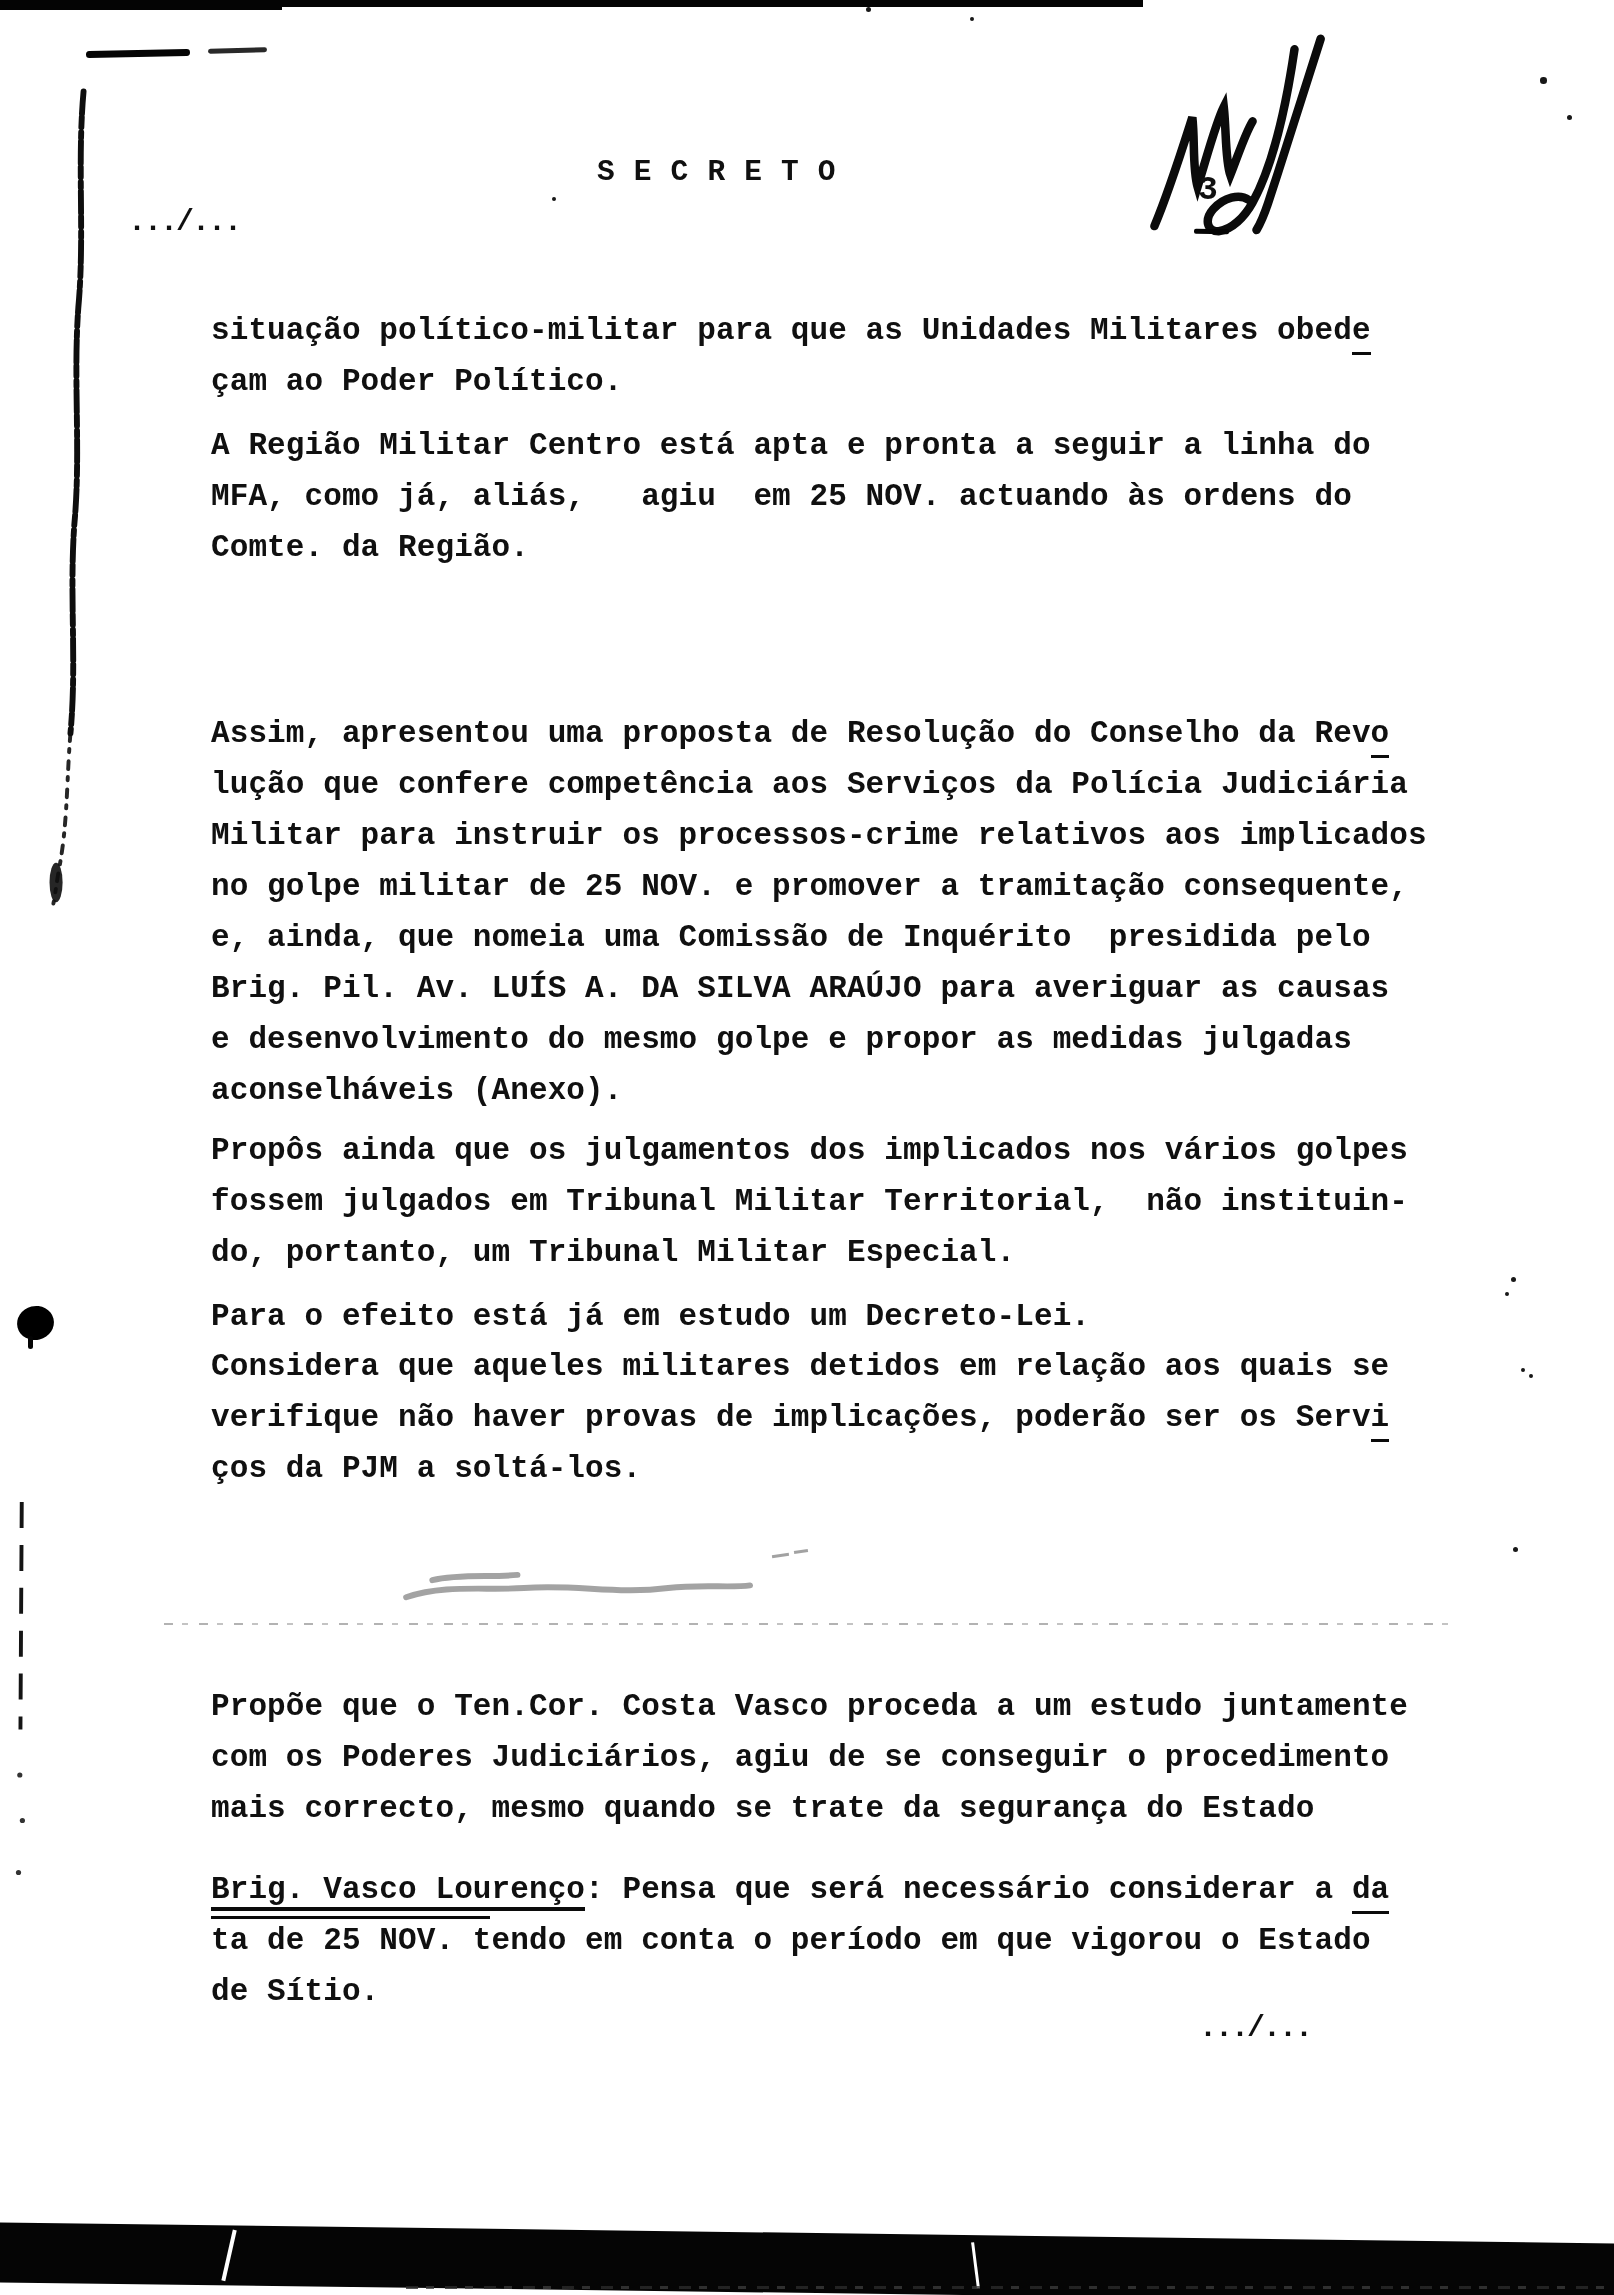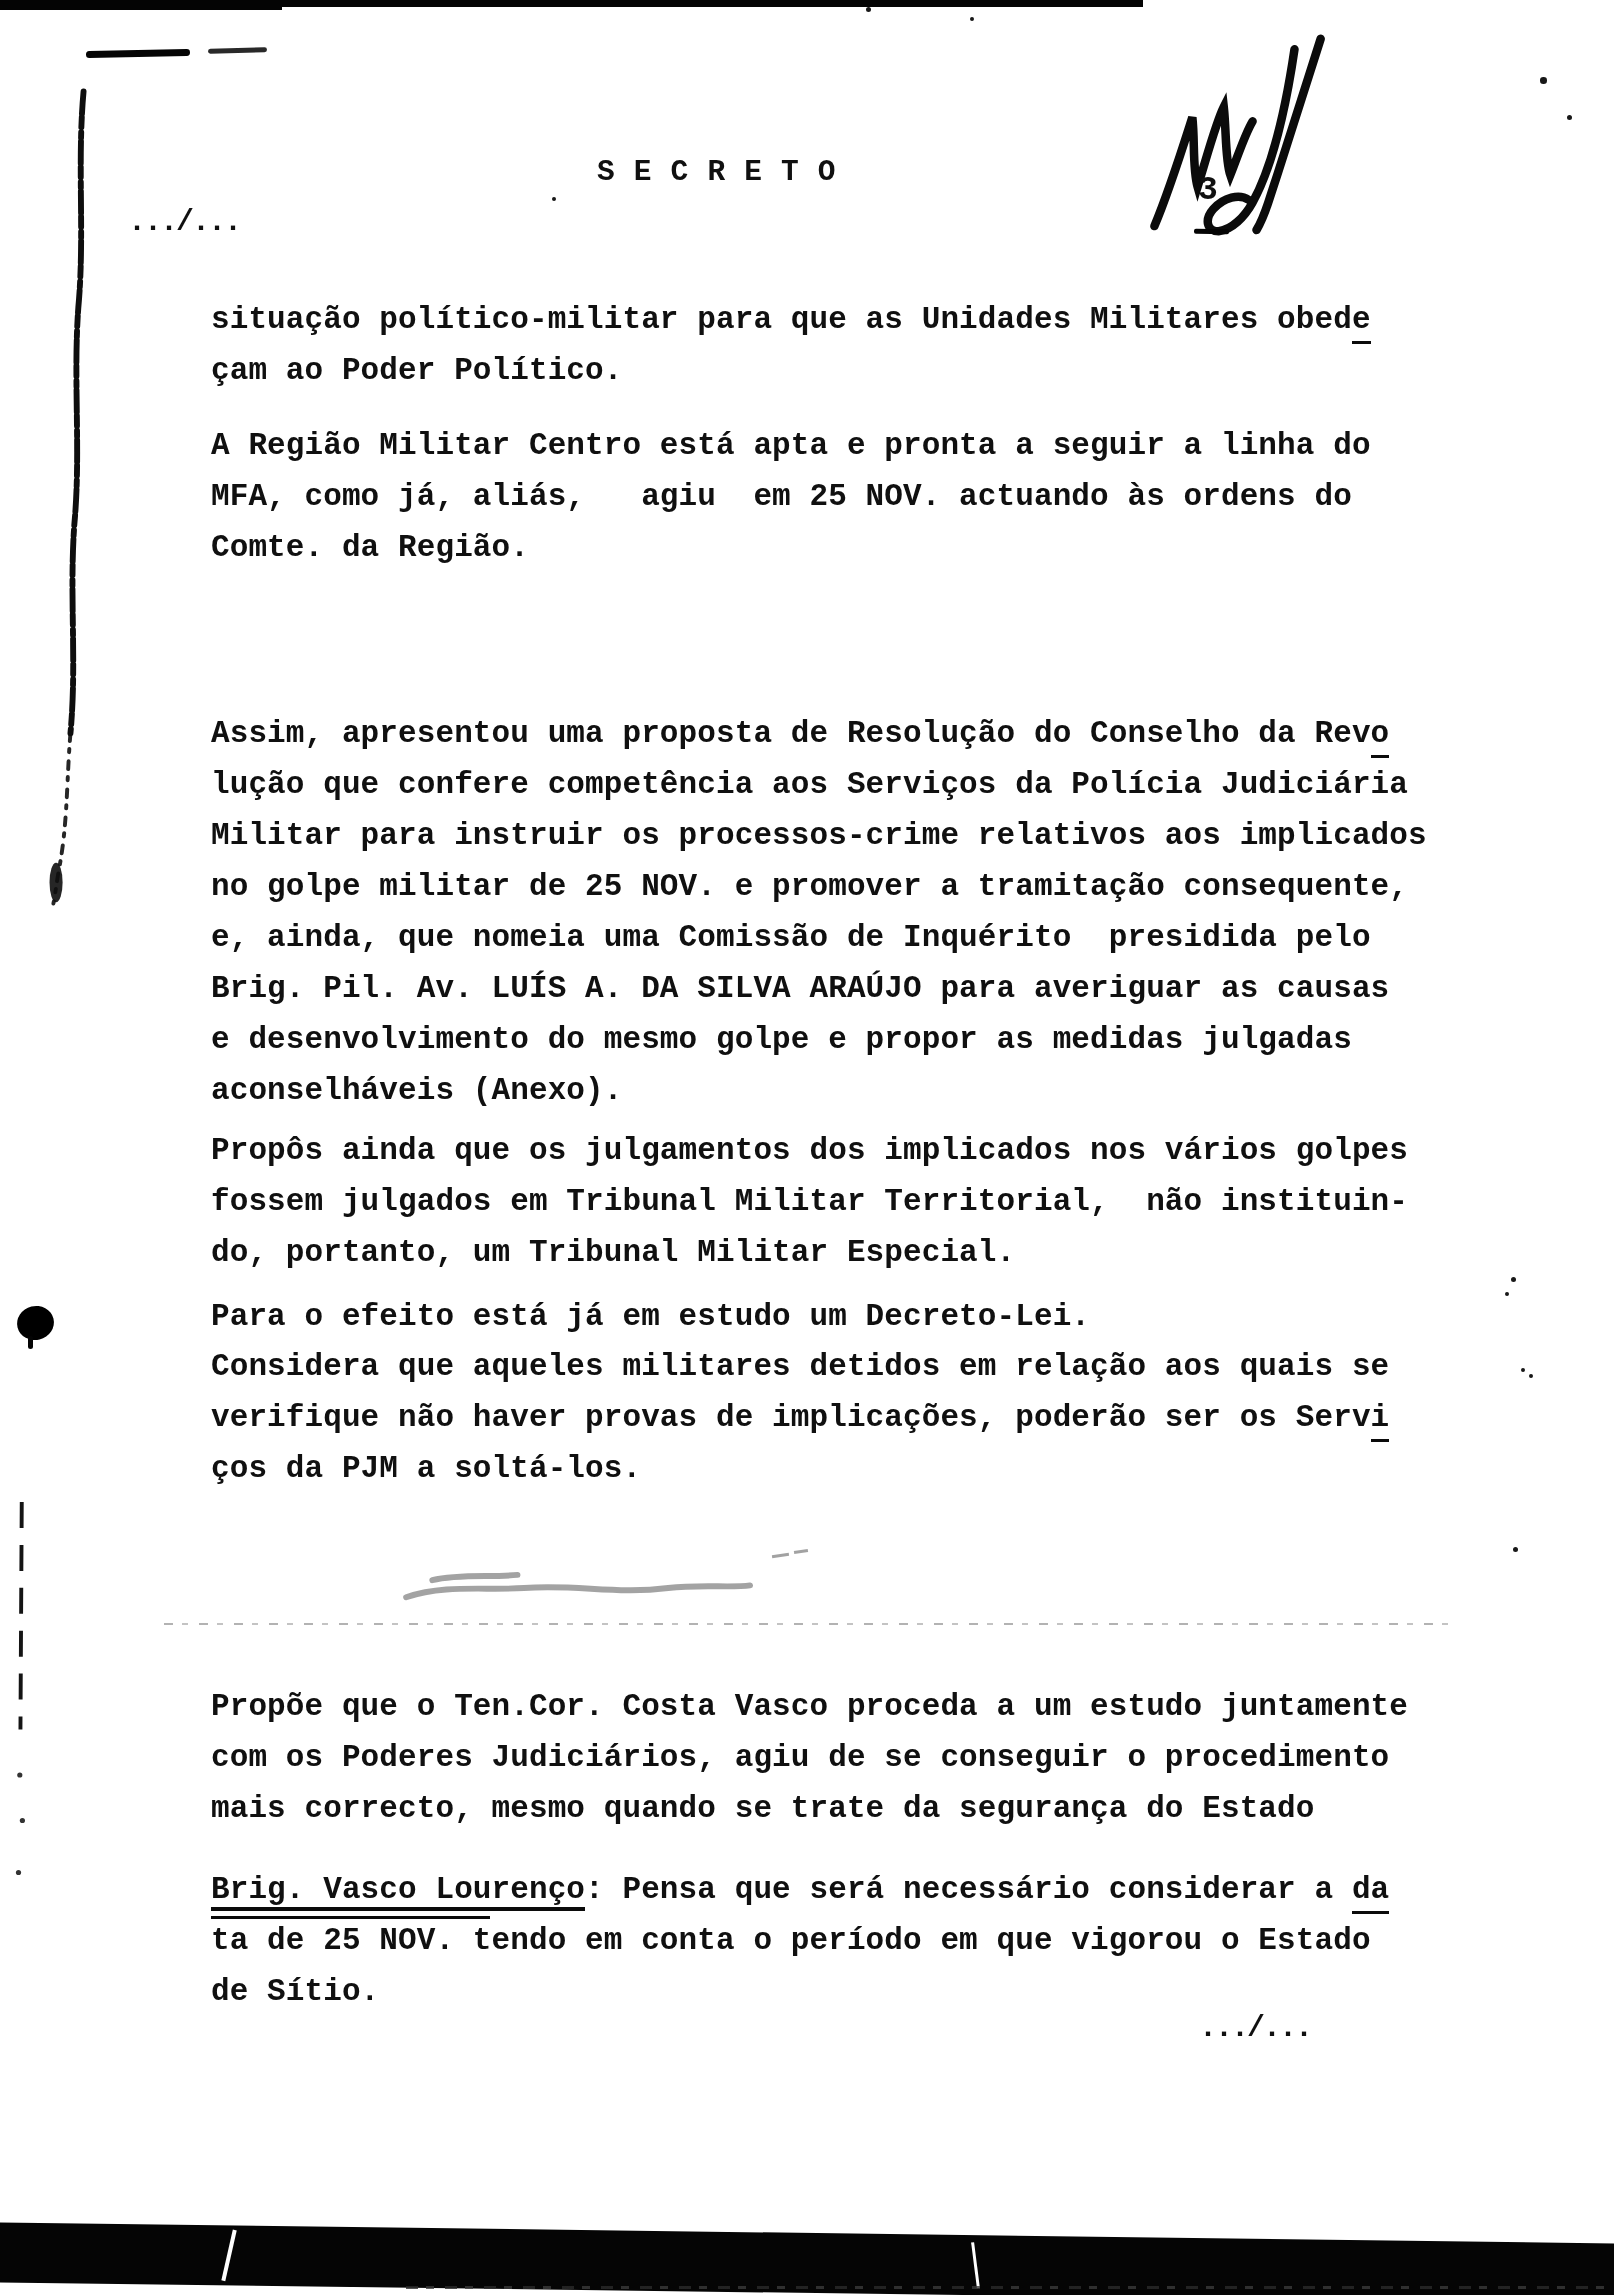--- a/index.html
+++ b/index.html
@@ -101,21 +101,21 @@
   <div style="position:absolute;left:17px;top:1306px;width:37px;height:34px;background:#000;border-radius:50%;transform:rotate(-14deg);"></div>
   <div class="blackbar" style="left:27.5px;top:1336px;width:5.9px;height:13px;border-radius:2.6px;"></div>
 
   <svg style="left:11.8px;top:1494px;" width="26" height="419" viewBox="0 0 40 640">
     <line x1="15" y1="10" x2="13" y2="360" stroke="#141414" stroke-width="6" stroke-dasharray="40 26"></line>
     <circle cx="12" cy="430" r="4" fill="#333"></circle>
     <circle cx="16" cy="500" r="4" fill="#333"></circle>
     <circle cx="10" cy="580" r="4" fill="#333"></circle>
   </svg>
 
-  <div class="para" style="top:294px"><span>situação político-militar para que as Unidades Militares obed</span><span class="cont">e</span><br><span>çam ao Poder Político.</span></div>
+  <div class="para" style="top:305px"><span>situação político-militar para que as Unidades Militares obed</span><span class="cont">e</span><br><span>çam ao Poder Político.</span></div>
 
   <div class="para" style="top:420px"><span>A Região Militar Centro está apta e pronta a seguir a linha do</span><br><span>MFA, como já, aliás,   agiu  em 25 NOV. actuando às ordens do</span><br><span>Comte. da Região.</span></div>
 
 
   <div class="para" style="top:708px"><span>Assim, apresentou uma proposta de Resolução do Conselho da Rev</span><span class="cont">o</span><br><span>lução que confere competência aos Serviços da Polícia Judiciária</span><br><span>Militar para instruir os processos-crime relativos aos implicados</span><br><span>no golpe militar de 25 NOV. e promover a tramitação consequente,</span><br><span>e, ainda, que nomeia uma Comissão de Inquérito  presidida pelo</span><br><span>Brig. Pil. Av. LUÍS A. DA SILVA ARAÚJO para averiguar as causas</span><br><span>e desenvolvimento do mesmo golpe e propor as medidas julgadas</span><br><span>aconselháveis (Anexo).</span></div>
 
   <div class="para" style="top:1125px"><span>Propôs ainda que os julgamentos dos implicados nos vários golpes</span><br><span>fossem julgados em Tribunal Militar Territorial,  não instituin-</span><br><span>do, portanto, um Tribunal Militar Especial.</span></div>
 
   <div class="para" style="top:1341px"><span>Considera que aqueles militares detidos em relação aos quais se</span><br><span>verifique não haver provas de implicações, poderão ser os Serv</span><span class="cont">i</span><br><span>ços da PJM a soltá-los.</span></div>
 

